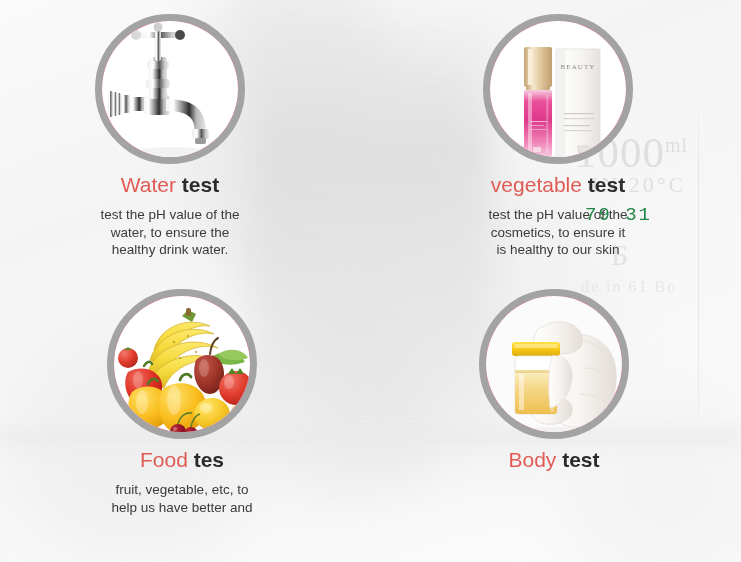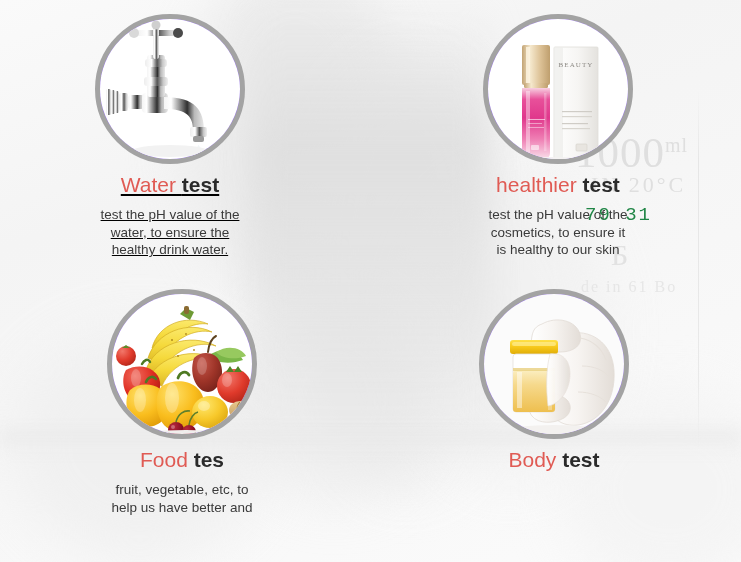--- a/index.html
+++ b/index.html
@@ -115,38 +115,38 @@
   .grid {
     position: absolute;
     inset: 0;
   }
 
   .panel {
     position: absolute;
     width: 300px;
     text-align: center;
   }
-  .panel-water     { left:  20px; top:  14px; text-decoration: underline; }
+  .panel-water     { left:  20px; top:  14px; }
   .panel-cosmetics { left: 408px; top:  14px; }
   .panel-food      { left:  32px; top: 289px; }
   .panel-body      { left: 404px; top: 289px; }
 
   
   .circle-wrap {
     width: 150px;
     height: 150px;
     margin: 0 auto 8px auto;
     position: relative;
   }
   .circle {
     position: absolute;
     inset: 0;
     border-radius: 50%;
-    border: 5px solid #a3a3a3;
-    background: #8b5cf6;
+    border: 7px solid #a3a3a3;
+    background: #ec4899;
     overflow: hidden;
   }
   .circle svg { display: block; }
 
   
   .heading {
     font-size: 21px;
     line-height: 26px;
     white-space: nowrap;
     margin-bottom: 4px;
@@ -322,21 +322,21 @@
             <rect x="40" y="100" width="17" height="1" fill="#ffffff" opacity="0.6"></rect>
             <rect x="40" y="104" width="14" height="1" fill="#ffffff" opacity="0.45"></rect>
             <rect x="40" y="108" width="16" height="1" fill="#ffffff" opacity="0.45"></rect>
             <rect x="43" y="126" width="8" height="5" rx="1" fill="#ffffff" opacity="0.55"></rect>
 
             <ellipse cx="62" cy="142" rx="40" ry="4" fill="#f4f2f2"></ellipse>
           </svg>
         </div>
       </div>
       <div class="heading">
-        <span class="kw">healthier</span><span>&nbsp;</span><span class="suffix">test</span>
+        <span class="kw">vegetable</span><span>&nbsp;</span><span class="suffix">test</span>
       </div>
       <div class="desc">
         <span class="line">test the pH value of the</span>
         <span class="line">cosmetics, to ensure it</span>
         <span class="line">is healthy to our skin</span>
       </div>
     </div>
 
     <div class="panel panel-food">
       <div class="circle-wrap">

